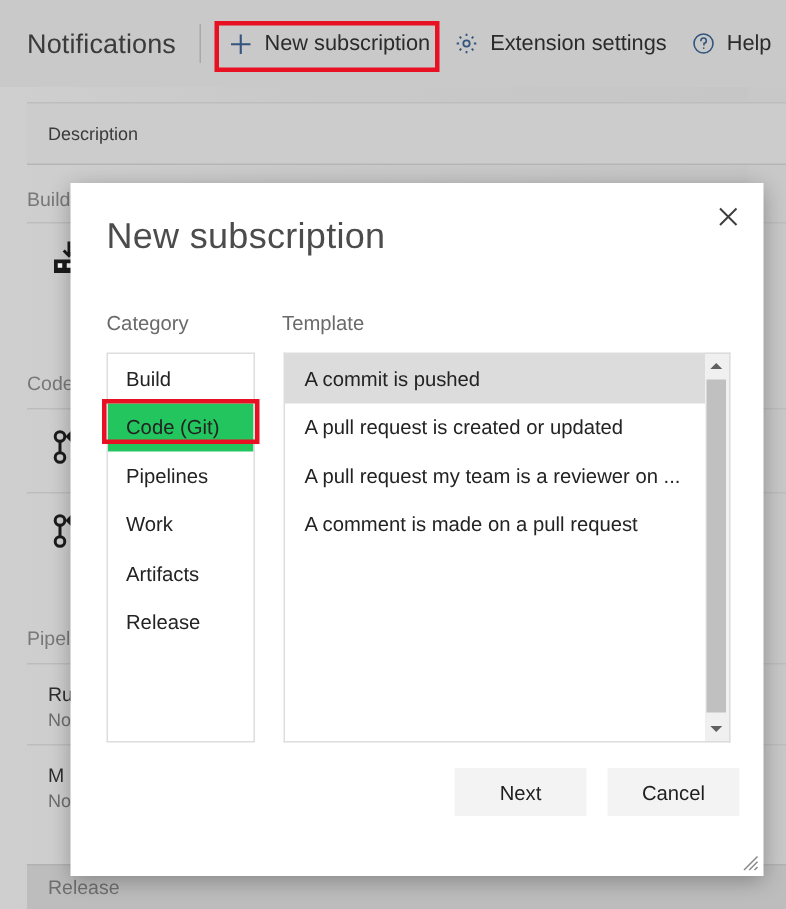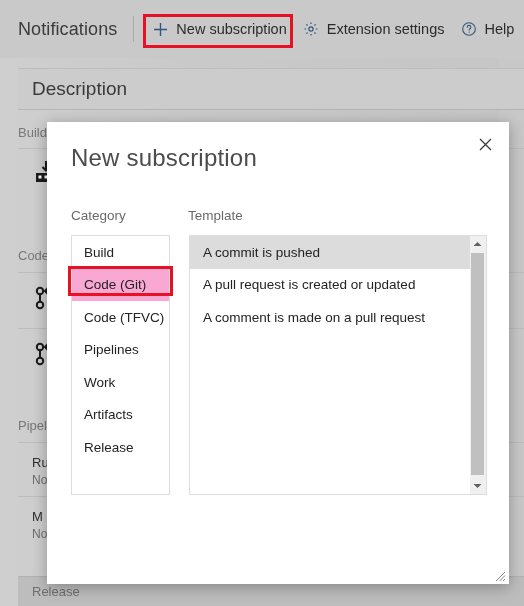--- a/index.html
+++ b/index.html
@@ -74,21 +74,21 @@
   .desc-strip {
     position: absolute;
     left: 18px; top: 68px;
     width: 506px; height: 42px;
     background: #cccccc;
     border-top: 1px solid #bdbdbd;
     border-bottom: 1px solid #b5b5b5;
     display: flex;
     align-items: center;
     padding-left: 14px;
-    font-size: 19px;
+    font-size: 12px;
     color: #3a3a3a;
   }
   .bg-group {
     position: absolute;
     left: 18px;
     font-size: 13px;
     color: #787878;
   }
   .bg-item {
     position: absolute;
@@ -160,21 +160,21 @@
   .cat-item {
     height: 32.5px;
     display: flex;
     align-items: center;
     padding-left: 12px;
     font-size: 13.5px;
     color: #232323;
     white-space: nowrap;
     cursor: pointer;
   }
-  .cat-item.selected { background: #f9a8d4; }
+  .cat-item.selected { background: #22c55e; }
 
   .cat-redbox {
     position: absolute;
     left: 21px; top: 144px;
     width: 105px; height: 30px;
     border: 3px solid #e81123;
     pointer-events: none;
   }
 
   .tpl-list {
@@ -366,49 +366,53 @@
     </div>
 
     <div class="dlg-title">New subscription</div>
 
     <div class="col-label" id="lbl-category">Category</div>
     <div class="col-label" id="lbl-template">Template</div>
 
     <div class="cat-list">
       <div class="cat-item">Build</div>
       <div class="cat-item selected">Code (Git)</div>
-      <div class="cat-item">Code (TFVC)</div>
       <div class="cat-item">Pipelines</div>
       <div class="cat-item">Work</div>
       <div class="cat-item">Artifacts</div>
       <div class="cat-item">Release</div>
     </div>
 
     <div class="cat-redbox"></div>
 
     <div class="tpl-list">
       <div class="tpl-item selected">A commit is pushed</div>
       <div class="tpl-item">A pull request is created or updated</div>
+      <div class="tpl-item">A pull request my team is a reviewer on ...</div>
       <div class="tpl-item">A comment is made on a pull request</div>
     </div>
 
     <div class="scrollbar">
       <div class="sb-arrow up">
         <svg width="9" height="6" viewBox="0 0 9 6">
             <path d="M0.5 5 L4.5 1 L8.5 5 Z" fill="#606060"></path>
           </svg>
       </div>
       <div class="sb-thumb"></div>
       <div class="sb-arrow down">
         <svg width="9" height="6" viewBox="0 0 9 6">
             <path d="M0.5 1 L4.5 5 L8.5 1 Z" fill="#606060"></path>
           </svg>
       </div>
     </div>
 
+    <div class="dlg-buttons">
+      <button class="dlg-btn">Next</button>
+      <button class="dlg-btn">Cancel</button>
+    </div>
 
     <div class="resize-grip">
       <svg width="13" height="13" viewBox="0 0 13 13" stroke="#8a8a8a" stroke-width="1">
         <path d="M12 3 L3 12 M12 6.5 L6.5 12 M12 10 L10 12"></path>
       </svg>
     </div>
   </div>
 </div>
 
 </body></html>

